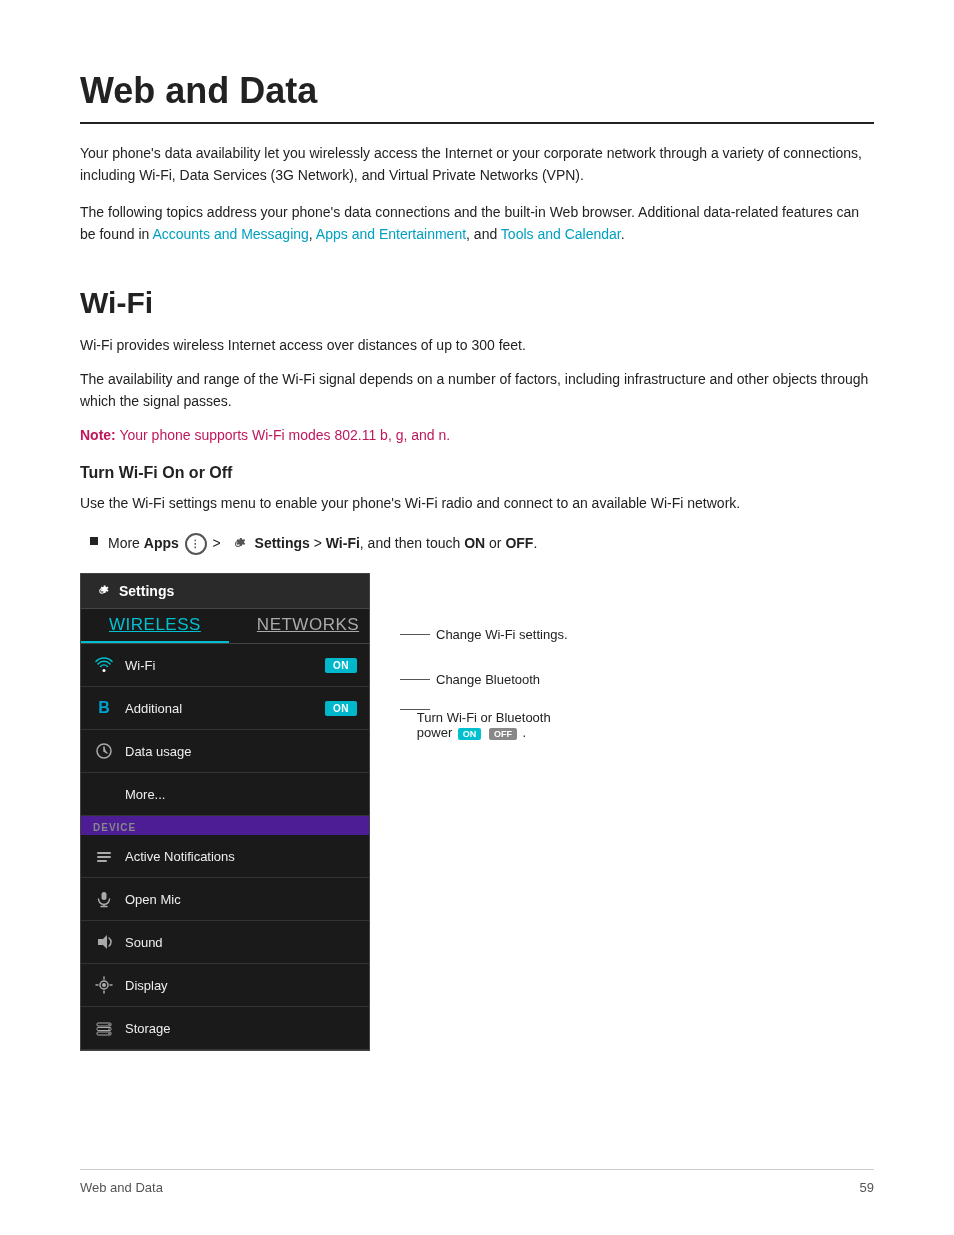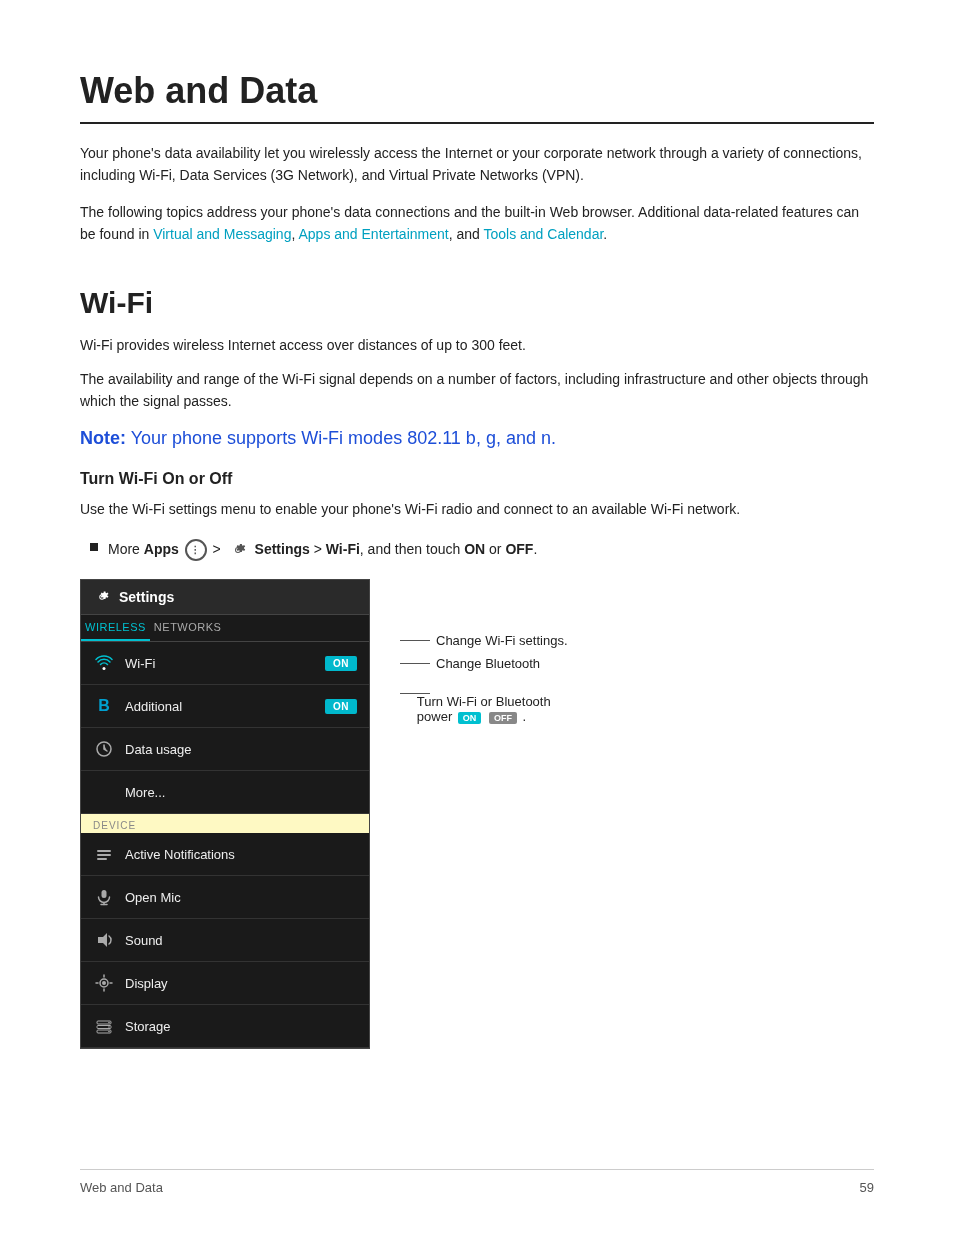--- a/index.html
+++ b/index.html
@@ -40,22 +40,22 @@
       margin-top: 40px;
       margin-bottom: 14px;
     }
     .section-text {
       font-size: 14px;
       line-height: 1.6;
       margin-bottom: 12px;
       color: #222;
     }
     .note-text {
-      font-size: 18px;
-      color: #1d4ed8;
+      font-size: 14px;
+      color: #be185d;
       margin-bottom: 18px;
       line-height: 1.5;
     }
     .note-text strong { font-weight: bold; }
 
     .subsection-title {
       font-size: 16px;
       font-weight: bold;
       margin-bottom: 10px;
       margin-top: 4px;
@@ -145,26 +145,27 @@
       color: #fff;
       font-weight: bold;
     }
 
     .screenshot-tabs {
       display: flex;
       background: #1a1a1a;
       border-bottom: 1px solid #444;
     }
     .screenshot-tab {
-      padding: 6px 4px;
-      font-size: 11px;
+      padding: 6px 28px;
+      font-size: 17px;
       color: #aaa;
       border-bottom: 2px solid transparent;
       text-transform: uppercase;
       letter-spacing: 0.5px;
+      text-decoration: underline;
     }
     .screenshot-tab.active {
       color: #00c0d0;
       border-bottom: 2px solid #00c0d0;
     }
 
     .screenshot-row {
       display: flex;
       align-items: center;
       padding: 10px 12px;
@@ -193,21 +194,22 @@
       border-radius: 2px;
       letter-spacing: 0.5px;
     }
 
     .screenshot-section-label {
       padding: 6px 12px 2px 12px;
       font-size: 10px;
       color: #888;
       text-transform: uppercase;
       letter-spacing: 1px;
-      background: #fef9c3;
+      background: #4c1d95;
+      font-weight: bold;
     }
 
     
     .annotations {
       margin-left: 30px;
       display: flex;
       flex-direction: column;
       justify-content: space-between;
       padding-top: 40px;
       gap: 0;
@@ -223,21 +225,21 @@
       color: #222;
       white-space: nowrap;
     }
     .annotation-connector {
       width: 30px;
       height: 1px;
       background: #555;
       margin-right: 6px;
     }
     .ann1 { margin-top: 14px; }
-    .ann2 { margin-top: 8px; }
+    .ann2 { margin-top: 30px; }
     .ann3 { margin-top: 16px; flex-direction: column; }
 
     
     .badge-on {
       display: inline-block;
       background: #00c0d0;
       color: #fff;
       font-size: 9px;
       font-weight: bold;
       padding: 1px 5px;
@@ -273,21 +275,21 @@
     }
   </style>
 </head>
 <body>
 
 <h1 class="page-title">Web and Data</h1>
 <hr class="title-divider">
 
 <p class="intro-text">Your phone's data availability let you wirelessly access the Internet or your corporate network through a variety of connections, including Wi-Fi, Data Services (3G Network), and Virtual Private Networks (VPN).</p>
 <p class="intro-text">
-  <span>The following topics address your phone's data connections and the built-in Web browser. Additional data-related features can be found in </span><a class="link-cyan">Virtual and Messaging</a><span>, </span><a class="link-cyan">Apps and Entertainment</a><span>, and </span><a class="link-cyan">Tools and Calendar</a><span>.</span>
+  <span>The following topics address your phone's data connections and the built-in Web browser. Additional data-related features can be found in </span><a class="link-cyan">Accounts and Messaging</a><span>, </span><a class="link-cyan">Apps and Entertainment</a><span>, and </span><a class="link-cyan">Tools and Calendar</a><span>.</span>
 </p>
 
 <h2 class="section-title">Wi-Fi</h2>
 
 <p class="section-text">Wi-Fi provides wireless Internet access over distances of up to 300 feet.</p>
 <p class="section-text">The availability and range of the Wi-Fi signal depends on a number of factors, including infrastructure and other objects through which the signal passes.</p>
 
 <p class="note-text">
   <strong>Note:</strong><span> Your phone supports Wi-Fi modes 802.11 b, g, and n.</span>
 </p>

